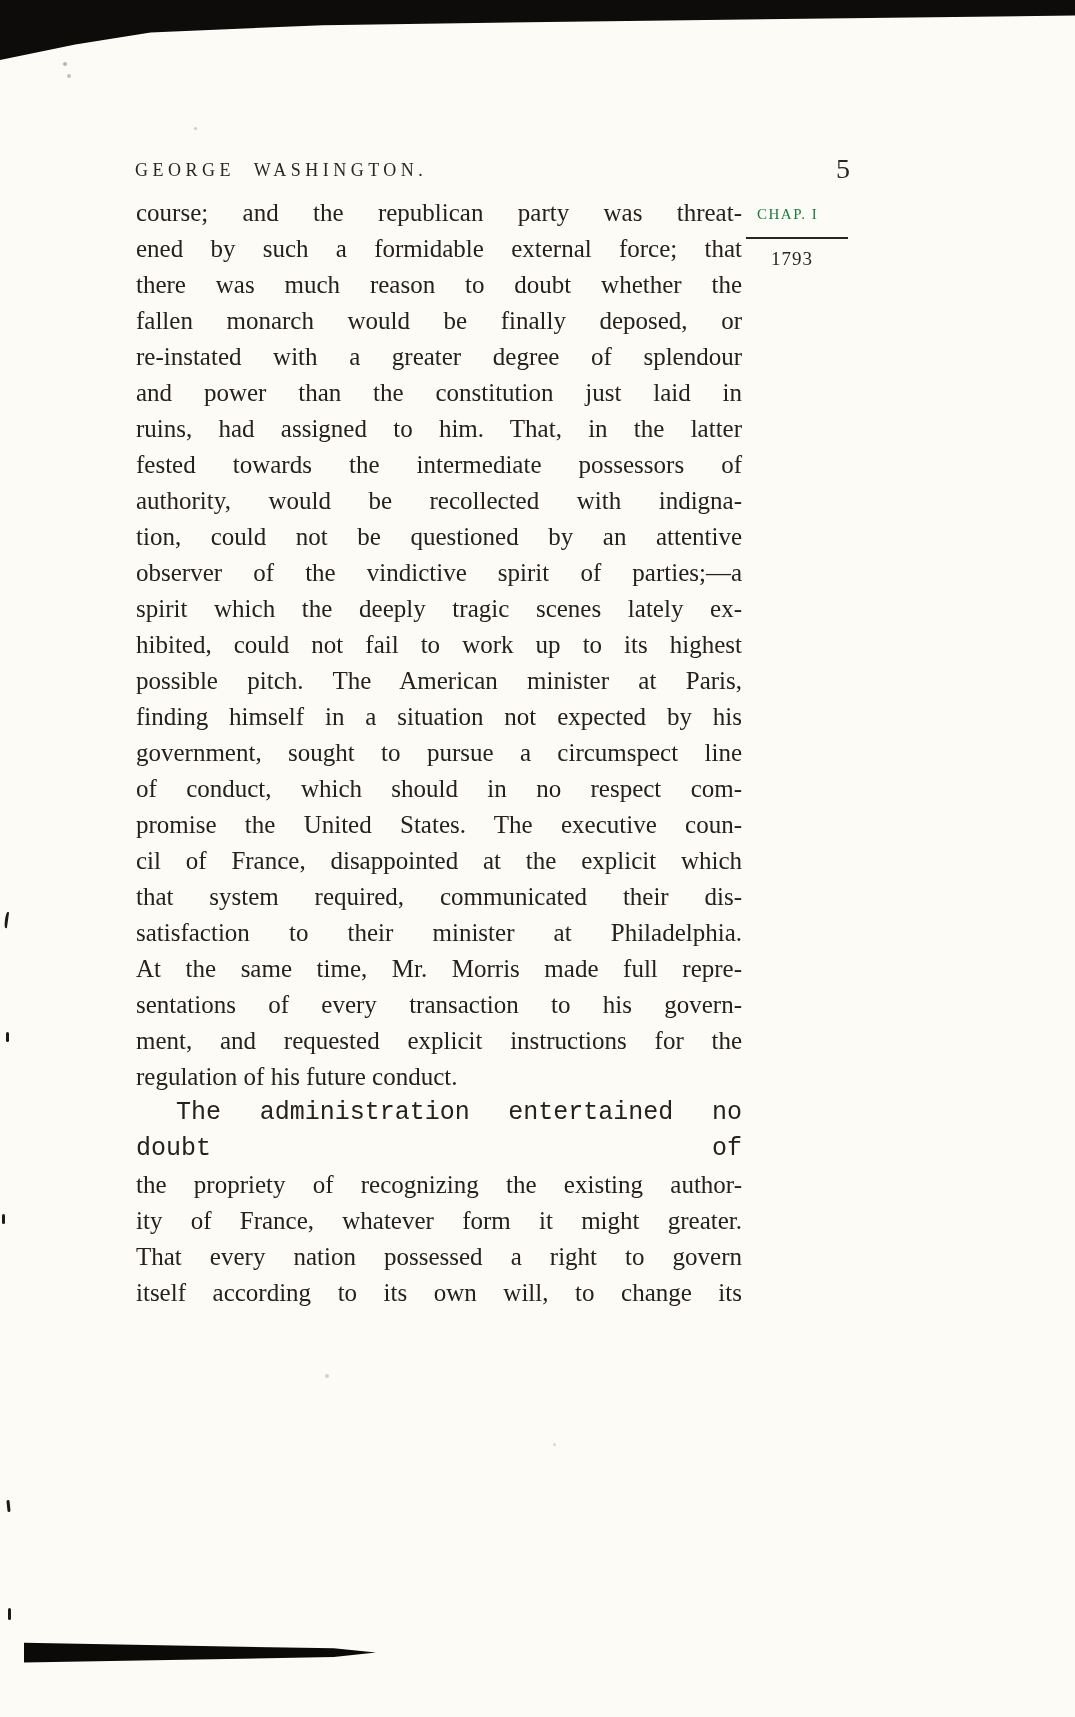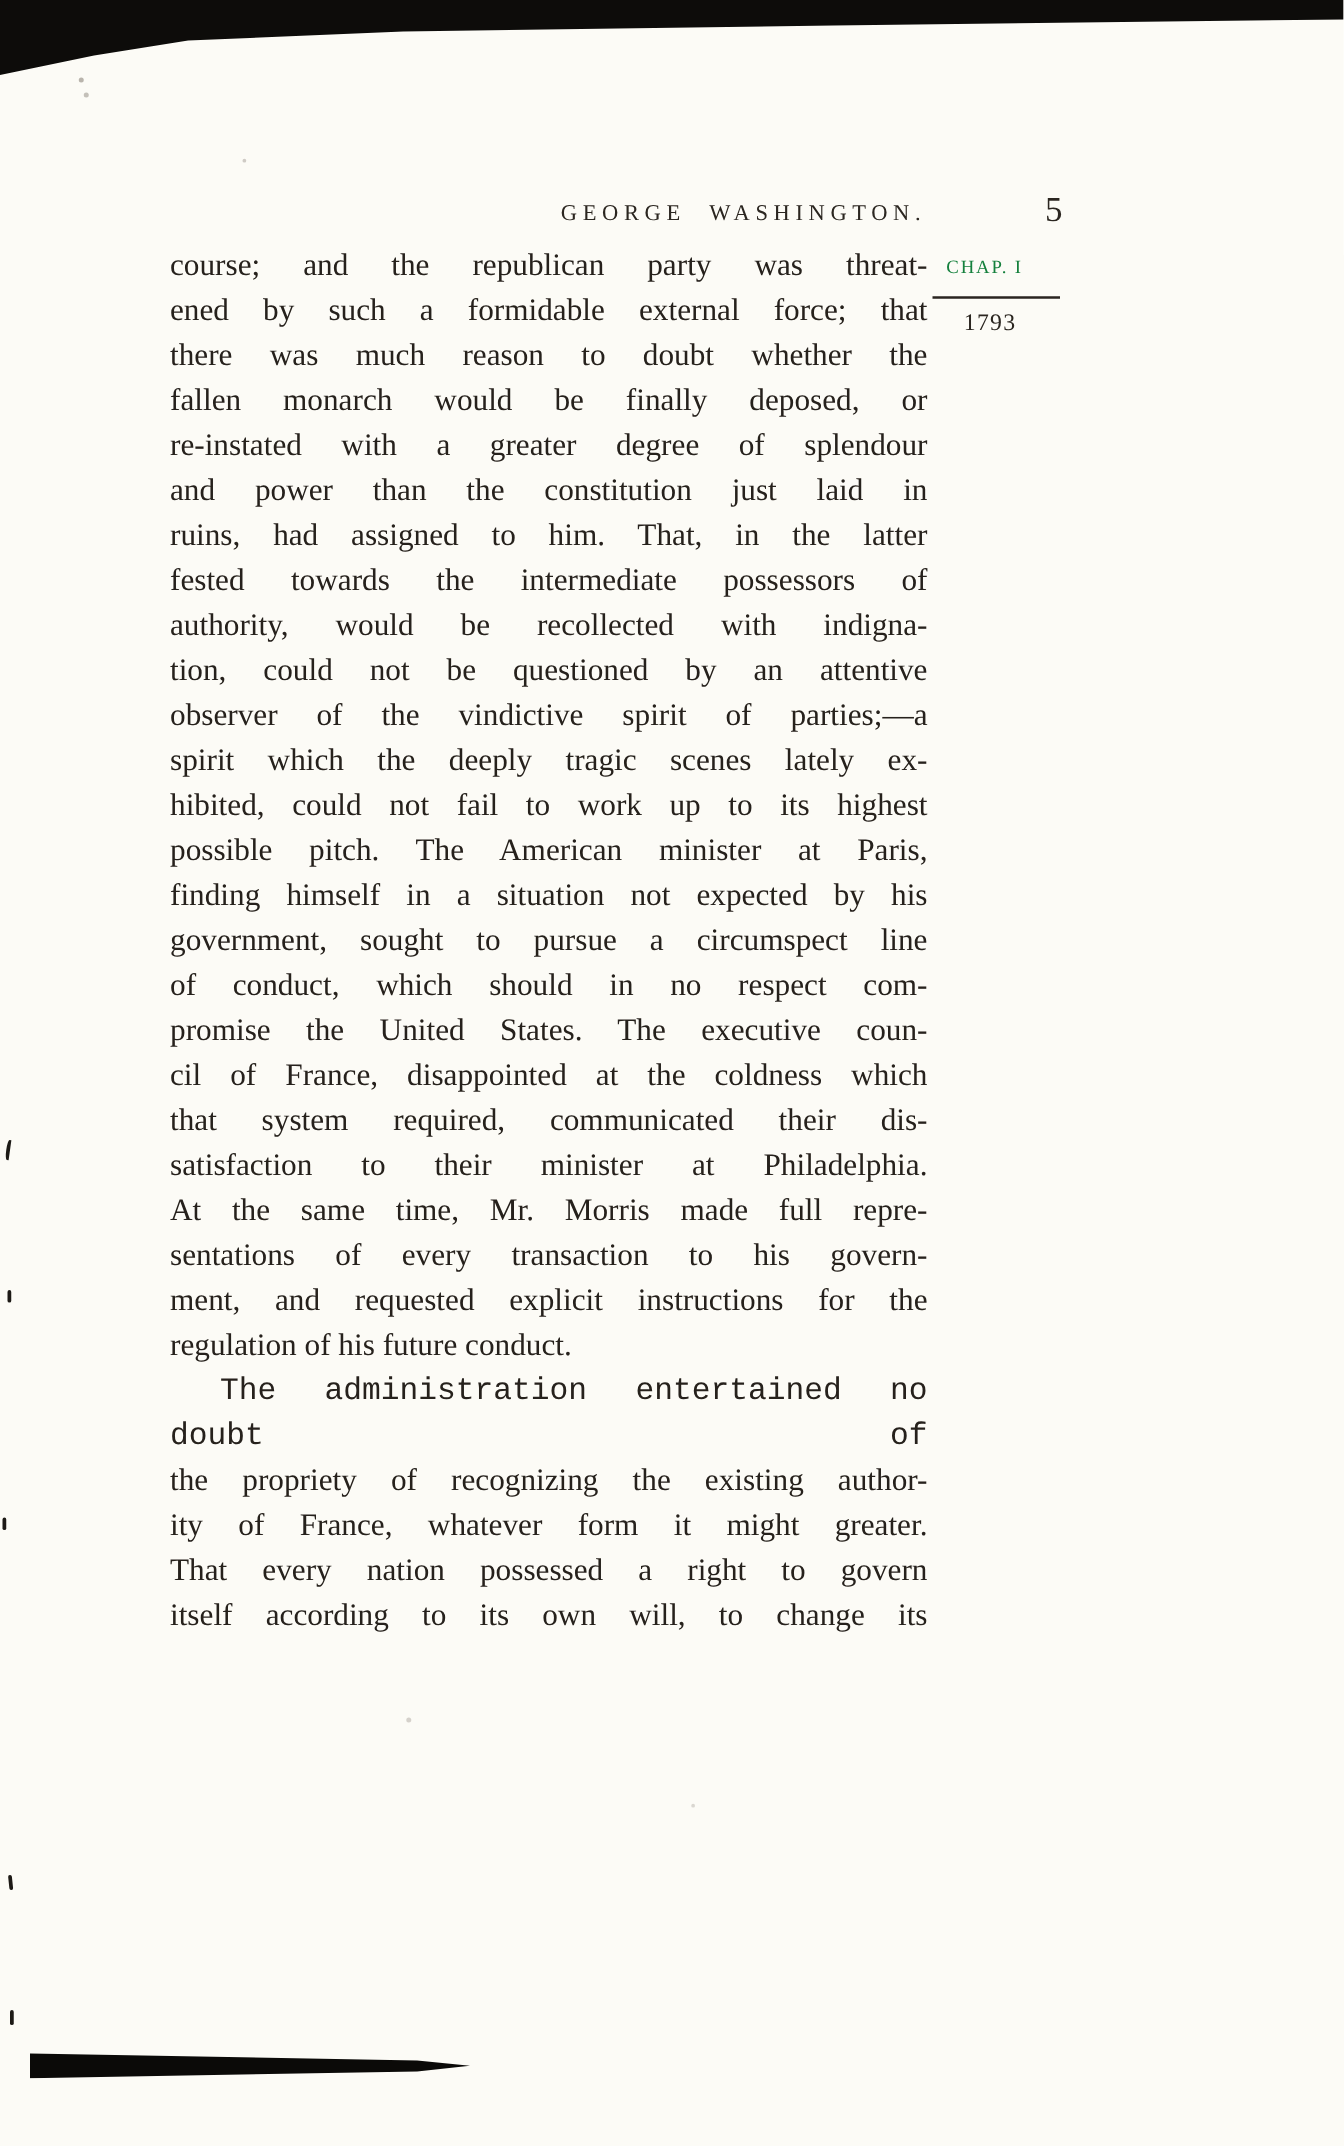--- a/index.html
+++ b/index.html
@@ -35,21 +35,21 @@
   .faint { position: absolute; background: #8c857c; border-radius: 50%; }
   .faint.f1 { left: 63px;  top: 62px;   width: 4px; height: 4px; opacity: .6; }
   .faint.f2 { left: 67px;  top: 74px;   width: 4px; height: 4px; opacity: .5; }
   .faint.f3 { left: 194px; top: 127px;  width: 3px; height: 3px; opacity: .4; }
   .faint.f4 { left: 325px; top: 1374px; width: 4px; height: 4px; opacity: .35; }
   .faint.f5 { left: 553px; top: 1443px; width: 3px; height: 3px; opacity: .3; }
 
   
   .head-title {
     position: absolute; top: 160px; left: 135px; width: 606px;
-    text-align: right;
+    text-align: left;
     font-size: 18px;
     letter-spacing: 4.5px;
     word-spacing: 10px;
     color: #2b2620;
   }
   .page-num {
     position: absolute; top: 153px; left: 836px;
     font-size: 28px;
     color: #2b2620;
   }
@@ -116,21 +116,21 @@
       <div class="line just">authority, would be recollected with indigna-</div>
       <div class="line just">tion, could not be questioned by an attentive</div>
       <div class="line just">observer of the vindictive spirit of parties;—a</div>
       <div class="line just">spirit which the deeply tragic scenes lately ex-</div>
       <div class="line just">hibited, could not fail to work up to its highest</div>
       <div class="line just">possible pitch. The American minister at Paris,</div>
       <div class="line just">finding himself in a situation not expected by his</div>
       <div class="line just">government, sought to pursue a circumspect line</div>
       <div class="line just">of conduct, which should in no respect com-</div>
       <div class="line just">promise the United States. The executive coun-</div>
-      <div class="line just">cil of France, disappointed at the coldness which</div>
+      <div class="line just">cil of France, disappointed at the explicit which</div>
       <div class="line just">that system required, communicated their dis-</div>
       <div class="line just">satisfaction to their minister at Philadelphia.</div>
       <div class="line just">At the same time, Mr. Morris made full repre-</div>
       <div class="line just">sentations of every transaction to his govern-</div>
       <div class="line just">ment, and requested explicit instructions for the</div>
       <div class="line">regulation of his future conduct.</div>
       <div class="line just indent">The administration entertained no doubt of</div>
       <div class="line just">the propriety of recognizing the existing author-</div>
       <div class="line just">ity of France, whatever form it might greater.</div>
       <div class="line just">That every nation possessed a right to govern</div>

